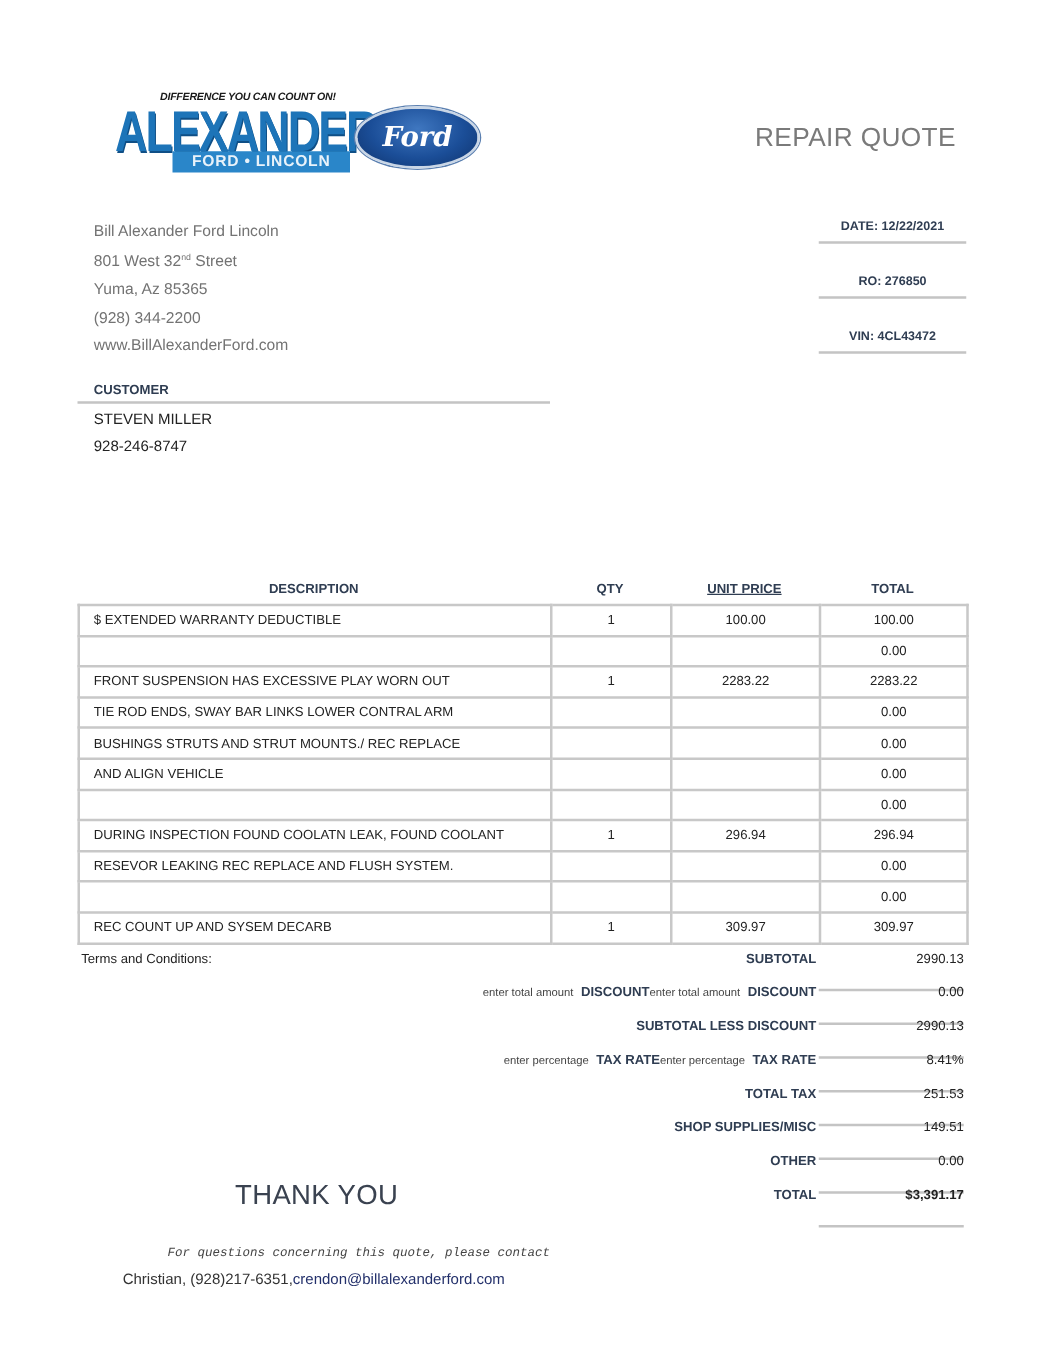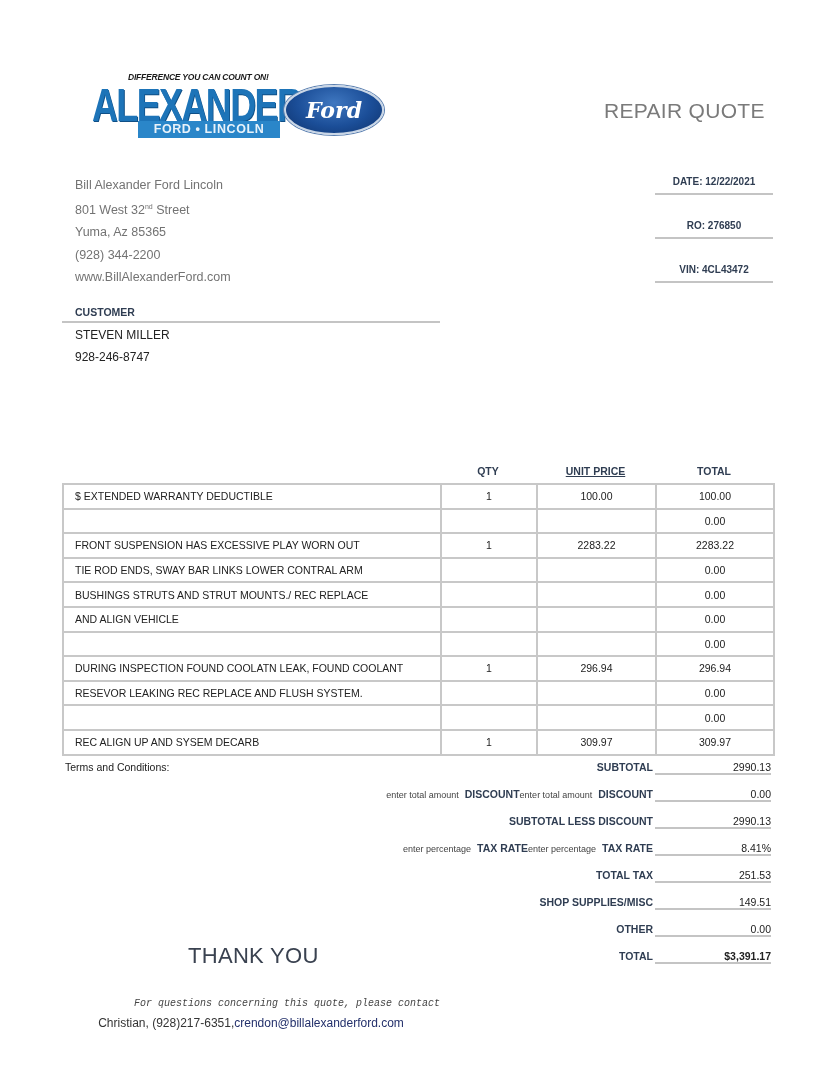--- a/index.html
+++ b/index.html
@@ -37,21 +37,21 @@
     table.items td.qty { text-align: center; }
     table.items td.num { text-align: center; }
 
     .terms { left: 65px; top: 761px; font-size: 10.5px; color: #222; }
 
     
     .sum-row { position: absolute; left: 300px; width: 473px; height: 27px; }
     .sum-row .lbl { position: absolute; right: 120px; top: 0; font-size: 10.5px; font-weight: bold; color: #2f3d52; white-space: nowrap; }
     .sum-row .lbl .hint { font-weight: normal; font-size: 9px; color: #444; margin-right: 6px; }
     .sum-row .lbl .hint2 { font-weight: normal; font-size: 9px; color: #444; margin-right: 6px; }
-    .sum-row .val { position: absolute; right: 2px; top: 0; width: 116px; text-align: right; font-size: 10.5px; color: #222; padding-bottom: 0; }
+    .sum-row .val { position: absolute; right: 2px; top: 0; width: 116px; text-align: right; font-size: 10.5px; color: #222; padding-bottom: 18px; }
     .sum-row .val.ul { border-bottom: 2px solid #c4c4c4; }
     .sum-row .val.bold { font-weight: bold; }
 
     .thanks { left: 188px; top: 943px; font-size: 22px; color: #3a4250; letter-spacing: 0.3px; }
     .footer1 { left: 62px; width: 378px; top: 998px; text-align: right; font-size: 10px; font-style: italic; color: #444; font-family: Liberation Mono, monospace; }
     .footer2 { left: 62px; width: 378px; top: 1016px; text-align: center; font-size: 12px; color: #333; }
     .footer2 .email { color: #23306b; }
   </style>
 </head>
 <body>
@@ -79,20 +79,21 @@
 <div class="abs meta-field" style="top:220px;">RO:  276850</div>
 <div class="abs meta-field" style="top:264px;">VIN:  4CL43472</div>
 
 <div class="abs customer">
   <div class="hdr">CUSTOMER</div>
   <div class="line first">STEVEN MILLER</div>
   <div class="line">928-246-8747</div>
 </div>
 
 <div class="abs thead">
+  <div style="left:0;width:378px;">DESCRIPTION</div>
   <div style="left:378px;width:96px;">QTY</div>
   <div style="left:474px;width:119px;text-decoration:underline;">UNIT PRICE</div>
   <div style="left:593px;width:118px;">TOTAL</div>
 </div>
 
 <table class="items">
   <colgroup>
     <col style="width:378px">
       <col style="width:96px">
       <col style="width:119px">
@@ -153,21 +154,21 @@
         <td class="num"></td>
         <td class="num">0.00</td>
       </tr>
     <tr>
         <td class="desc"></td>
         <td class="qty"></td>
         <td class="num"></td>
         <td class="num">0.00</td>
       </tr>
     <tr>
-        <td class="desc">REC ALIGN UP AND SYSEM DECARB</td>
+        <td class="desc">REC COUNT UP AND SYSEM DECARB</td>
         <td class="qty">1</td>
         <td class="num">309.97</td>
         <td class="num">309.97</td>
       </tr>
   </tbody>
 </table>
 
 <div class="abs terms">Terms and Conditions:</div>
 
 <div class="sum-row" style="top:761px;">

